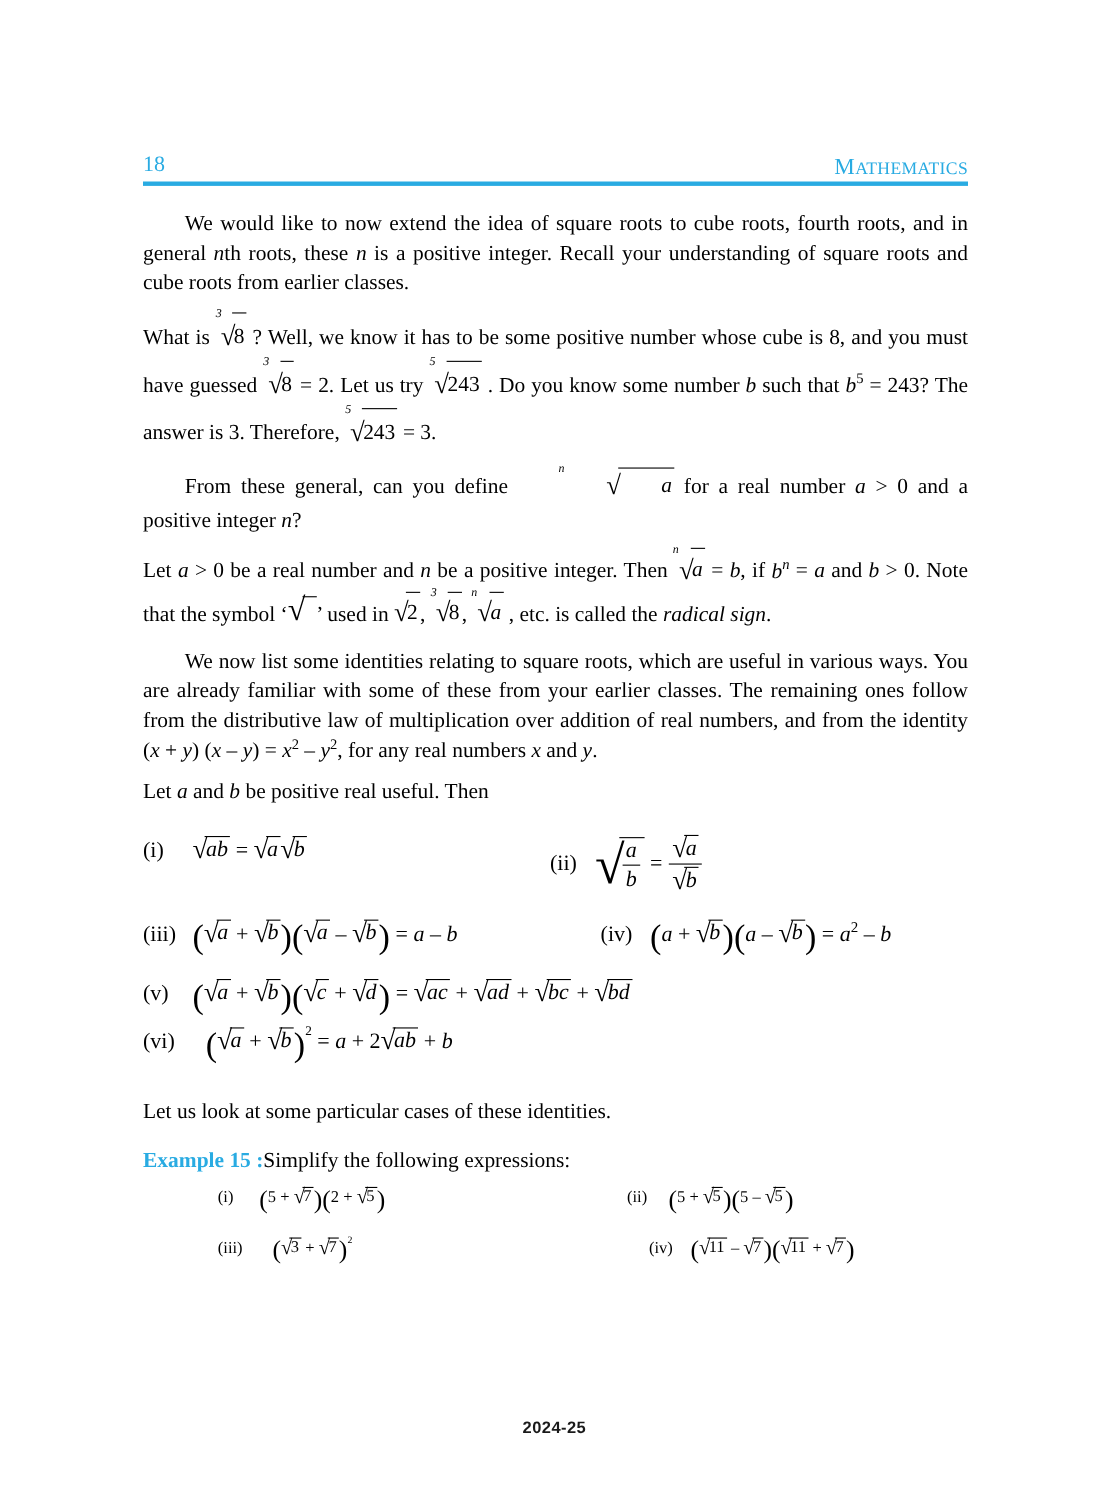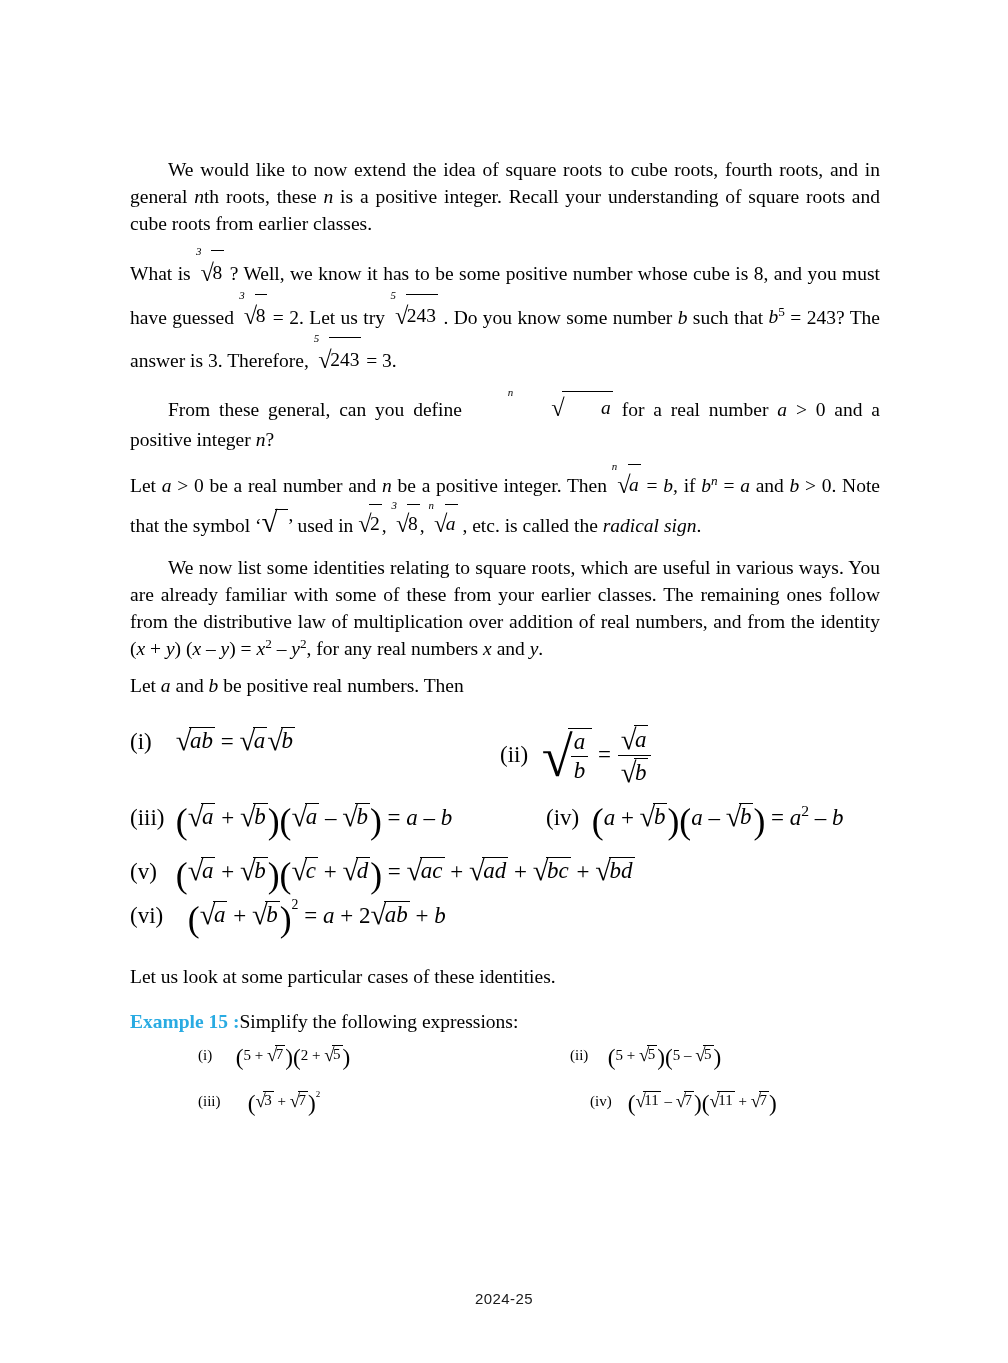--- a/index.html
+++ b/index.html
@@ -199,21 +199,21 @@
     border-top: 1.3px solid #000;
     margin-left: -5px;
     padding: 1px 3px 0 2px;
     vertical-align: middle;
   }
 
   
   .ident-rows { margin-top: 4px; }
   .ident-row {
     position: relative;
-    font-size: 23px;
+    font-size: 20px;
     min-height: 40px;
     margin-bottom: 14px;
   }
   .ident-row .tag {
     display: inline-block;
     width: 40px;
   }
   .col-a {
     position: absolute;
     left: 0;
@@ -260,28 +260,34 @@
   .footer {
     position: absolute;
     left: 0;
     top: 1290px;
     width: 1008px;
     text-align: center;
     font-family: "Liberation Sans", sans-serif;
     font-size: 15px;
     color: #1a1a1a;
     letter-spacing: 0.4px;
+    font-weight: bold;
   }
 </style>
 </head>
 <body>
 
 <div class="page">
   <div class="content">
 
+    <div class="header">
+      <span class="header-page-no">18</span>
+      <span class="header-subject"><span class="cap">M</span><span class="sc">ATHEMATICS</span></span>
+      <div class="header-rule"></div>
+    </div>
 
     <div class="gap-3"></div>
 
     <p class="para indent"><span>We would like to now extend the idea of square roots to cube roots, fourth roots, and in general </span><i>n</i><span>th roots, these </span><i>n</i><span> is a positive integer. Recall your understanding of square roots and cube roots from earlier classes.</span></p>
 
     <div class="gap-1"></div>
 
     <p class="para tall"><span>What is </span><span class="rad has-idx"><span class="idx up">3</span><span class="sign">√</span><span class="rcd">8</span></span><span> ? Well, we know it has to be some positive number whose cube is 8, and you must have guessed </span><span class="rad has-idx"><span class="idx up">3</span><span class="sign">√</span><span class="rcd">8</span></span><span> = 2. Let us try </span><span class="rad has-idx"><span class="idx up">5</span><span class="sign">√</span><span class="rcd">243</span></span><span> . Do you know some number </span><i>b</i><span> such that </span><span class="nowrap"><i>b</i><sup>5</sup></span><span> = 243? The answer is 3. Therefore, </span><span class="rad has-idx"><span class="idx up">5</span><span class="sign">√</span><span class="rcd">243</span></span><span> = 3.</span></p>
 
     <div class="gap-2"></div>
@@ -291,21 +297,21 @@
     <div class="gap-2"></div>
 
     <p class="para" style="line-height:38px"><span>Let </span><i>a</i><span> &gt; 0 be a real number and </span><i>n</i><span> be a positive integer. Then </span><span class="rad has-idx"><span class="idx">n</span><span class="sign">√</span><span class="rcd"><i>a</i></span></span><span> = </span><i>b,</i><span> if </span><span class="nowrap"><i>b</i><sup><i>n</i></sup></span><span> = </span><i>a</i><span> and </span><i>b</i><span> &gt; 0. Note that the symbol ‘</span><span class="bare-rad"><span class="s">√</span><span class="bar"></span></span><span>’ used in </span><span class="rad"><span class="sign">√</span><span class="rcd">2</span></span><span>, </span><span class="rad has-idx"><span class="idx up">3</span><span class="sign">√</span><span class="rcd">8</span></span><span>, </span><span class="rad has-idx"><span class="idx">n</span><span class="sign">√</span><span class="rcd"><i>a</i></span></span><span> , etc. is called the </span><i>radical sign</i><span>.</span></p>
 
     <div class="gap-2"></div>
 
     <p class="para indent"><span>We now list some identities relating to square roots, which are useful in various ways. You are already familiar with some of these from your earlier classes. The remaining ones follow from the distributive law of multiplication over addition of real numbers, and from the identity (</span><i>x</i><span> + </span><i>y</i><span>) (</span><i>x</i><span> – </span><i>y</i><span>) = </span><span class="nowrap"><i>x</i><sup>2</sup></span><span> – </span><span class="nowrap"><i>y</i><sup>2</sup></span><span>, for any real numbers </span><i>x</i><span> and </span><i>y</i><span>.</span></p>
 
     <div class="gap-2"></div>
 
-    <p class="para"><span>Let </span><i>a</i><span> and </span><i>b</i><span> be positive real numbers. Then</span></p>
+    <p class="para"><span>Let </span><i>a</i><span> and </span><i>b</i><span> be positive real useful. Then</span></p>
 
     <div class="gap-4"></div>
 
     <div class="ident-rows">
 
       <div class="ident-row row-tall">
         <span class="col-a">
           <span class="tag">(i)</span>
           <span class="rad"><span class="sign">√</span><span class="rcd"><i>ab</i></span></span>
           <span>=</span>

